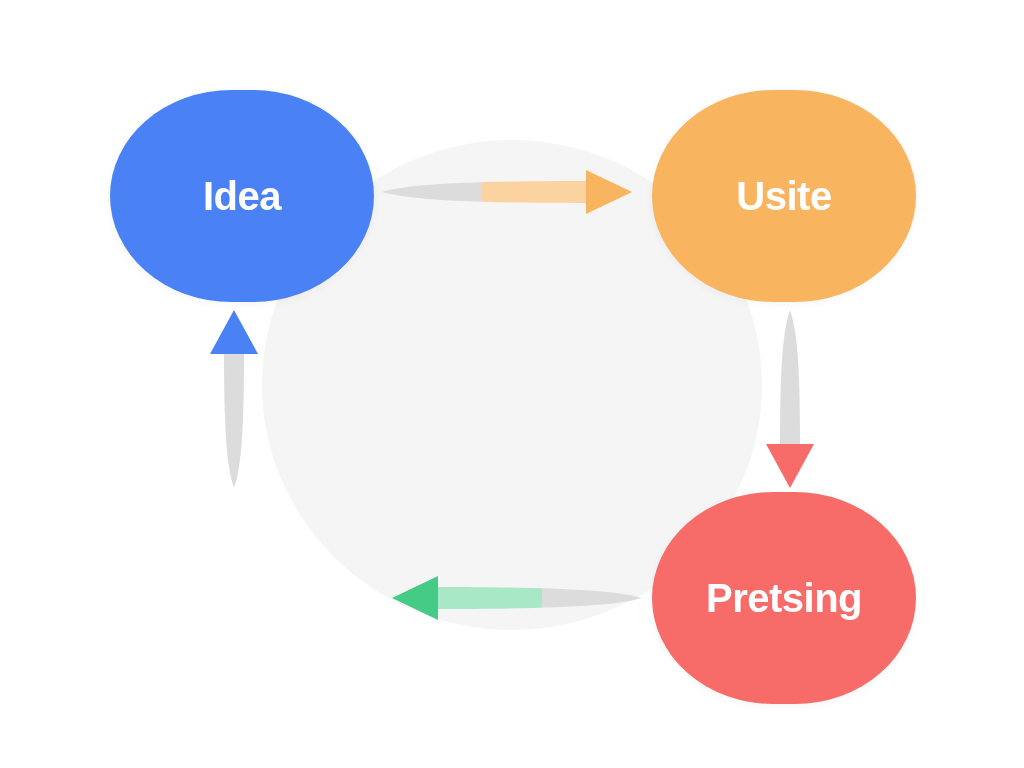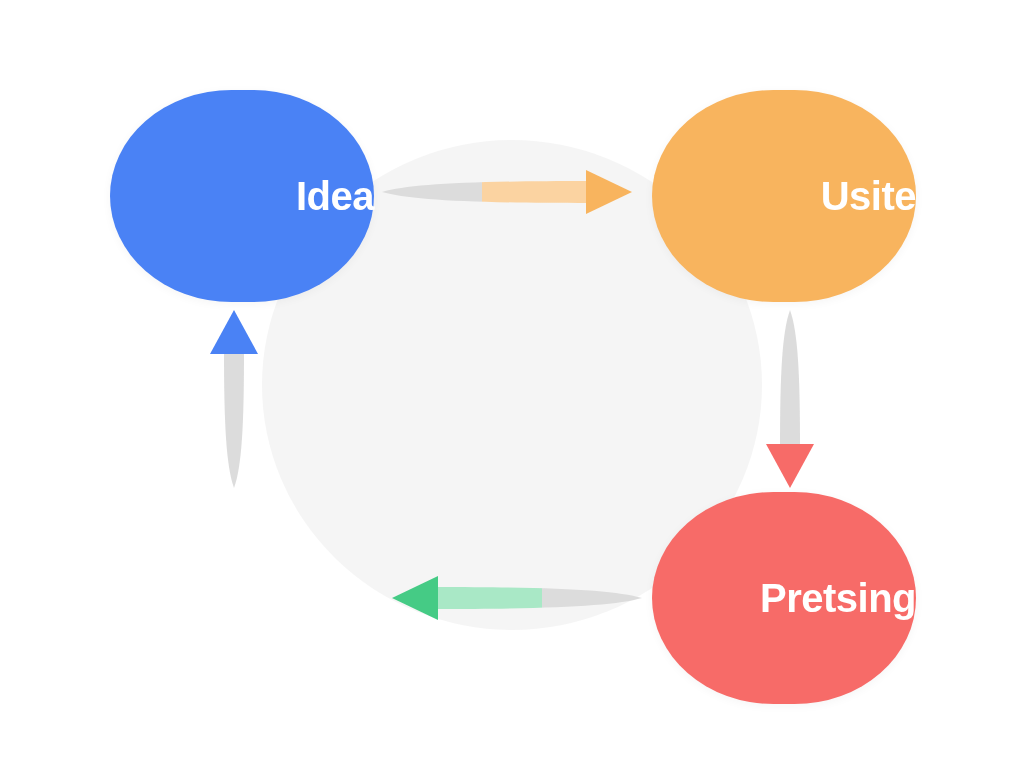--- a/index.html
+++ b/index.html
@@ -26,21 +26,21 @@
     width: 500px;
     height: 490px;
     border-radius: 50%;
     background: #f4f4f4;
     opacity: 0.92;
   }
   .node {
     position: absolute;
     display: flex;
     align-items: center;
-    justify-content: flex-end;
+    justify-content: center;
     width: 264px;
     height: 212px;
     border-radius: 46% / 50%;
     box-shadow: 0 2px 10px rgba(0,0,0,0.045);
   }
   .node-label {
     color: #ffffff;
     font-size: 40px;
     font-weight: bold;
     letter-spacing: -0.5px;

